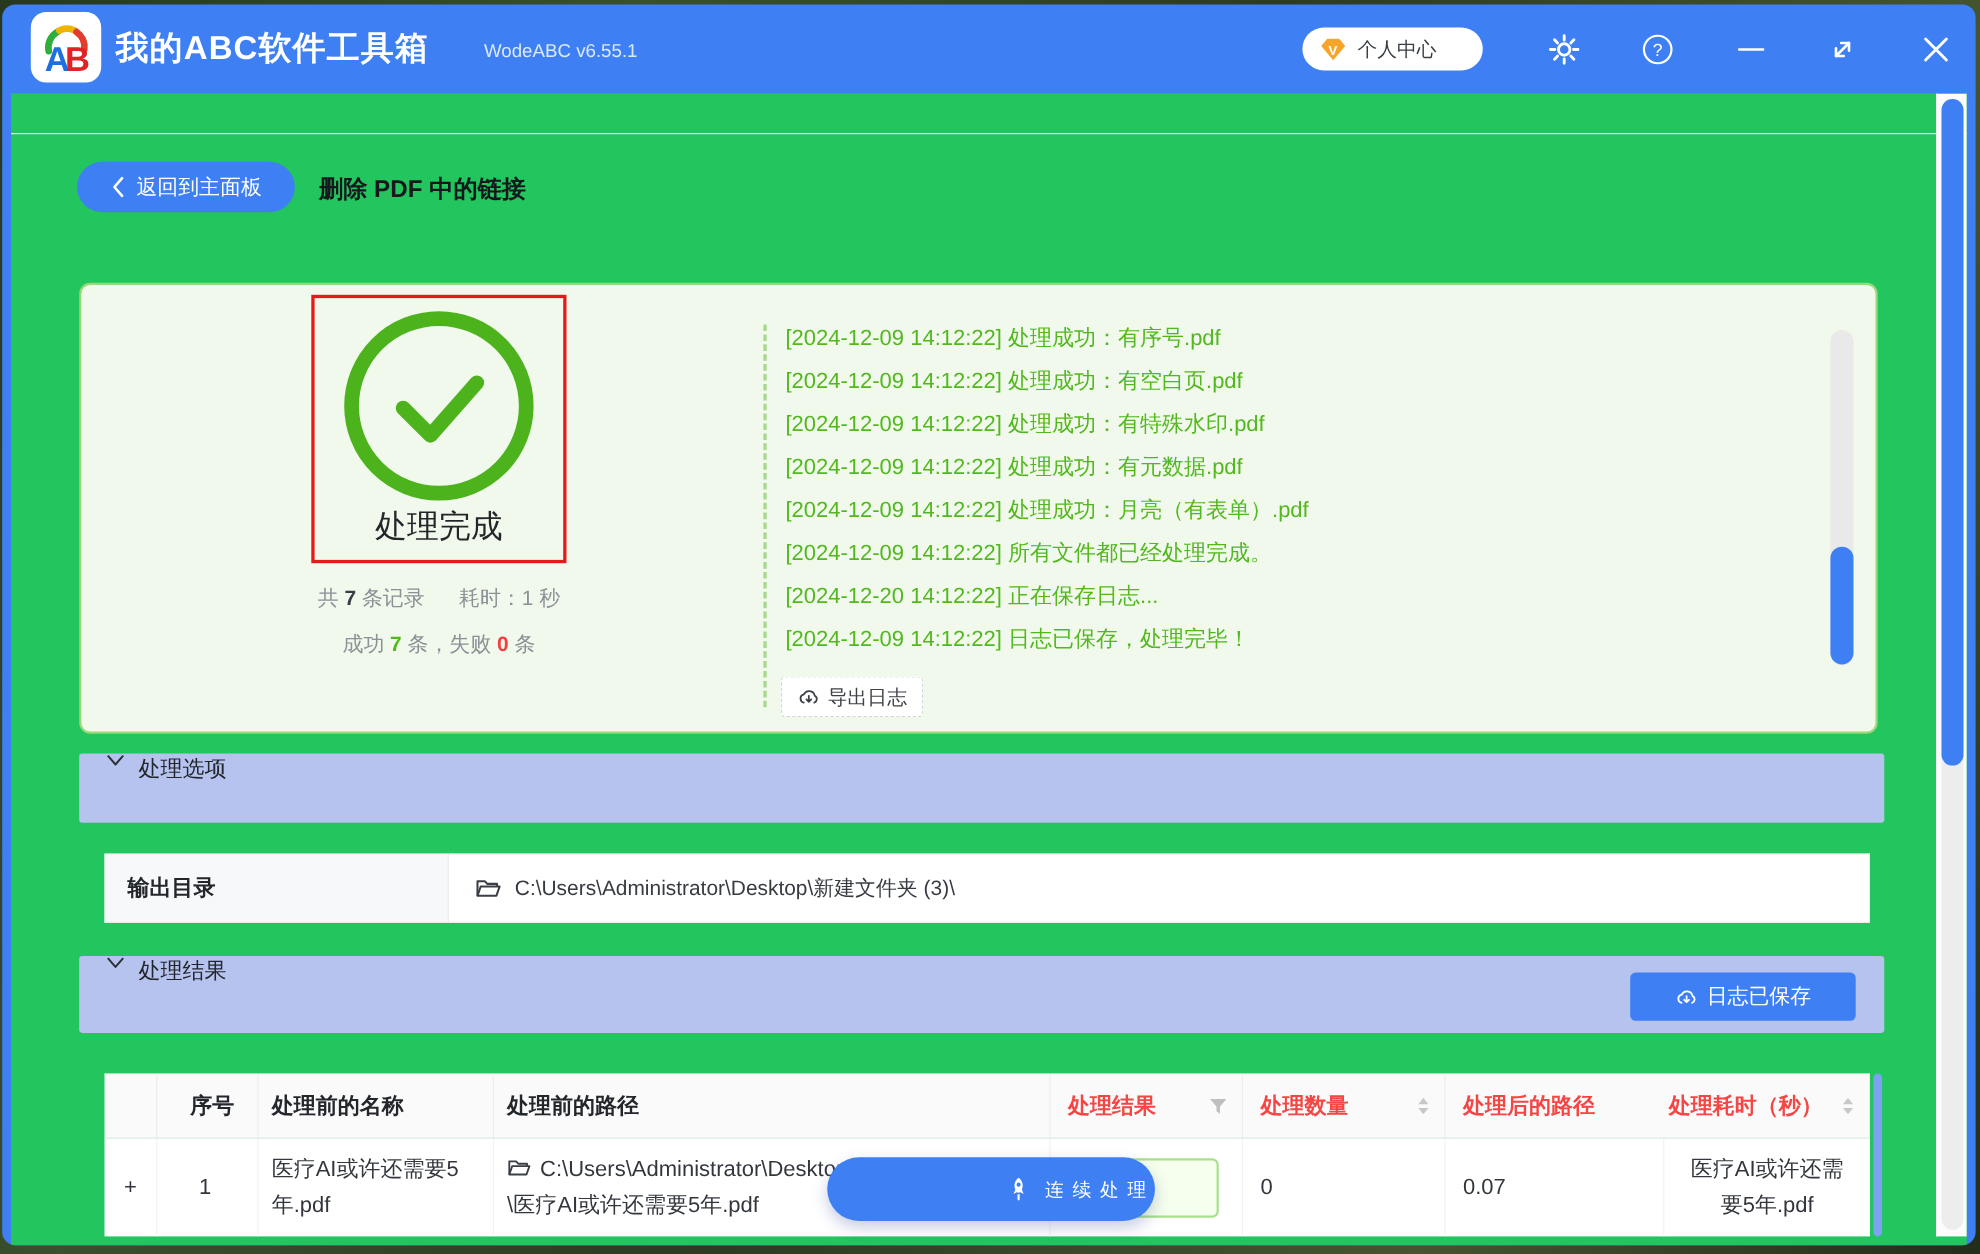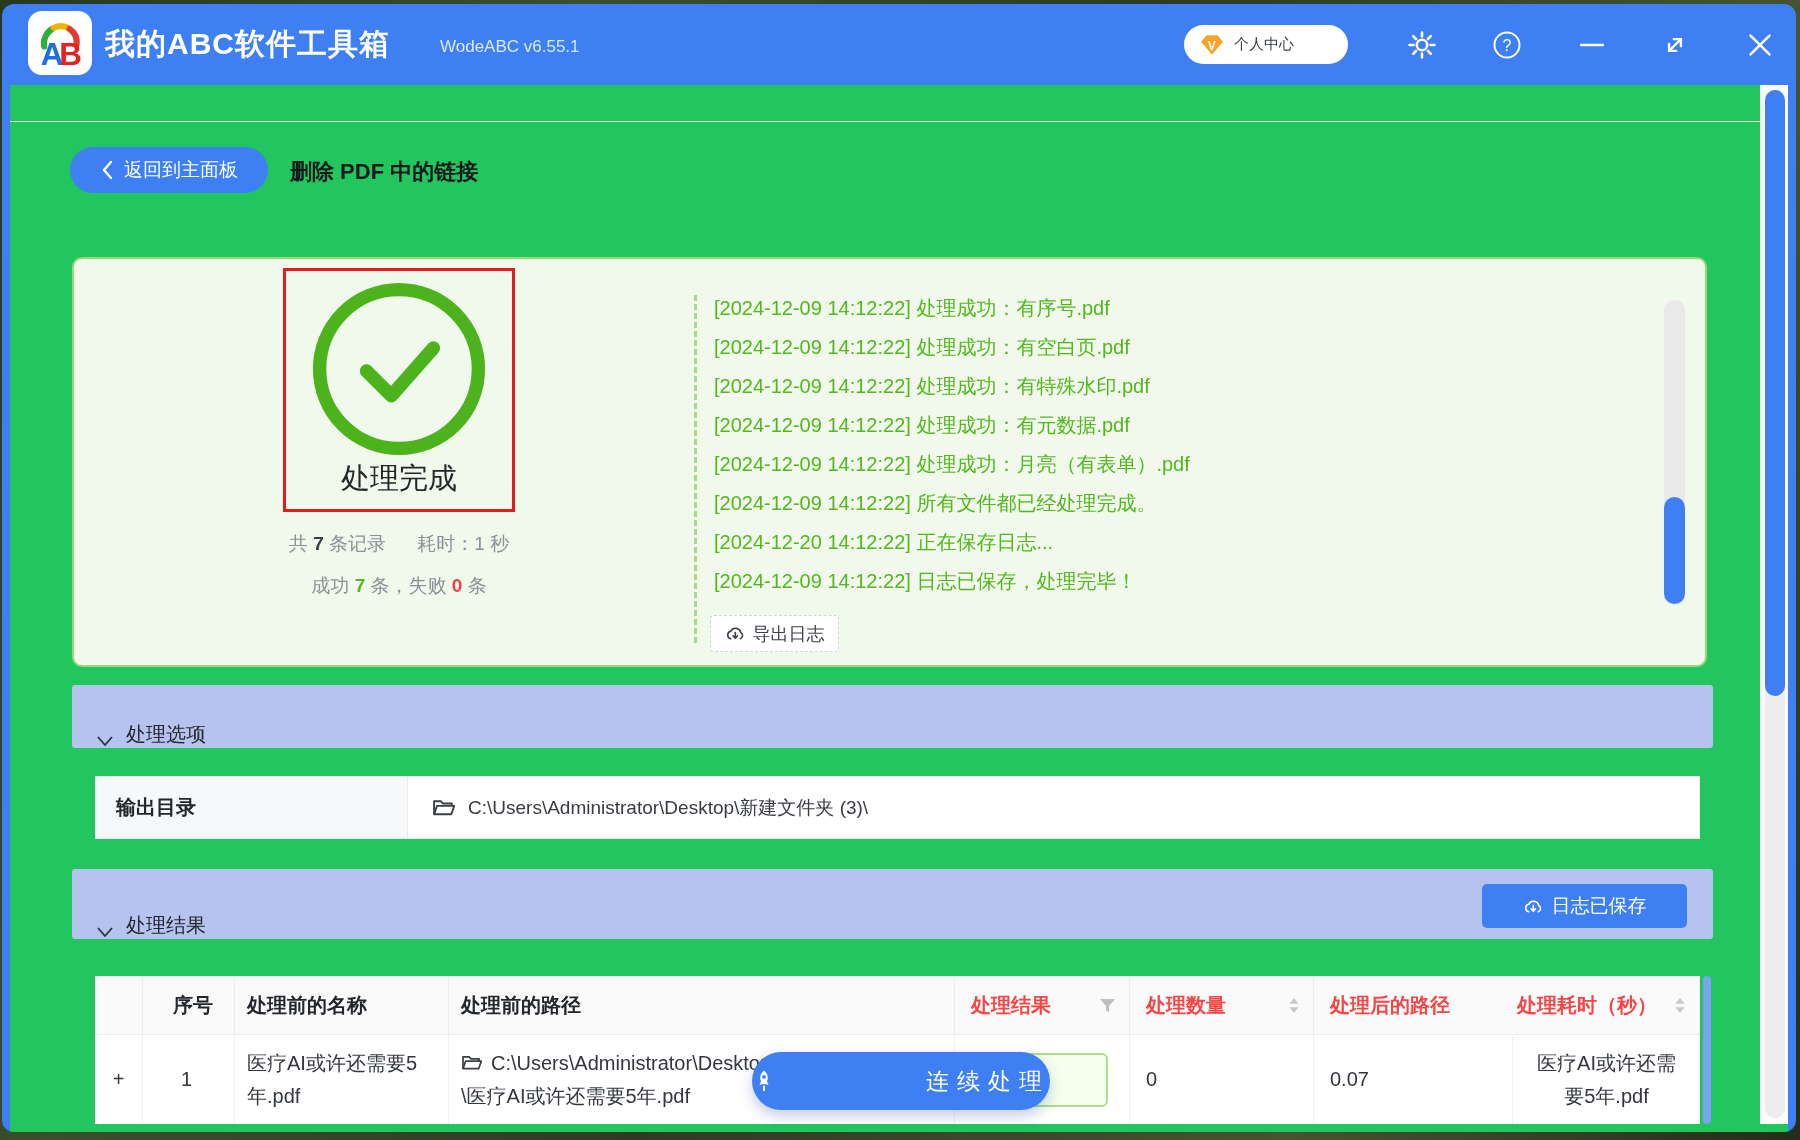--- a/index.html
+++ b/index.html
@@ -12,21 +12,21 @@
   .window { position:absolute; left:2px; top:4px; width:1794px; height:1128px;
     background:#3e80f3; border-radius:12px; overflow:hidden; }
 
   
   .logo { left:26px; top:7px; width:64px; height:64px; background:#fff; border-radius:14px;
     display:flex; align-items:center; justify-content:center; }
   .app-title { left:103px; top:20px; color:#fff; font-size:30px; font-weight:bold; letter-spacing:1px; }
   .app-version { left:438px; top:33px; color:rgba(255,255,255,.82); font-size:17px; }
   .user-pill { left:1182px; top:21px; width:164px; height:39px; background:#fff; border-radius:20px;
     display:flex; align-items:center; padding-left:16px; gap:10px; cursor:pointer; }
-  .user-pill span { font-size:15px; color:#3a3f45; }
+  .user-pill span { font-size:18px; color:#3a3f45; }
   .tb-btn { top:22px; width:38px; height:38px; display:flex; align-items:center; justify-content:center; cursor:pointer; }
 
   
   .content { left:8px; top:81px; width:1778px; height:1117px; background:#22c55e;
     border-radius:0 0 8px 8px; overflow:hidden; }
   .hairline { left:0; top:36px; width:1778px; height:1px; background:#eef0f3; }
 
   .back-btn { left:60px; top:62px; width:198px; height:46px; background:#3e80f3; border-radius:23px;
     display:flex; align-items:center; justify-content:center; gap:10px; color:#fff; font-size:19px; cursor:pointer; }
   .page-title { left:280px; top:72px; font-size:22px; font-weight:bold; color:#15181c; }
@@ -43,21 +43,21 @@
   .logs { left:640px; top:30px; width:930px; }
   .log-line { font-size:20px; line-height:39px; color:#52b81d; white-space:nowrap; }
   .export-log { left:636px; top:356px; width:129px; height:37px; background:#fff;
     border:1.5px dashed #d4d4d4; border-radius:4px; display:flex; align-items:center; justify-content:center;
     gap:8px; font-size:18px; color:#3d4147; cursor:pointer; }
   .inner-track { left:1590px; top:41px; width:21px; height:305px; background:#e9e9e9; border-radius:11px; }
   .inner-thumb { left:1590px; top:238px; width:21px; height:107px; background:#3e80f3; border-radius:11px; cursor:pointer; }
 
   
   .sec-bar { left:62px; width:1641px; background:#b6c3ee; border-radius:3px;
-    display:flex; align-items:flex-end; padding-left:24px; gap:12px; cursor:pointer; }
+    display:flex; align-items:flex-start; padding-left:24px; gap:12px; cursor:pointer; }
   .sec-bar .lbl { font-size:20px; color:#23262c; font-weight:500; }
   .bar-options { top:600px; height:63px; }
   .bar-results { top:784px; height:70px; }
 
   
   .opt-label-cell { left:85px; top:691px; width:313px; height:63px; background:#f7f8fa;
     border:1px solid #e9ebee; display:flex; align-items:center; padding-left:20px;
     font-size:20px; font-weight:bold; color:#23262b; }
   .opt-value-cell { left:398px; top:691px; width:1292px; height:63px; background:#fff;
     border:1px solid #e9ebee; border-left:none; display:flex; align-items:center; padding-left:24px;
@@ -78,22 +78,22 @@
   .w0{width:48px;} .w1{width:92px;} .w2{width:214px;} .w3{width:506px;}
   .w4{width:175px;} .w5{width:184px;} .w6{width:199px;} .w7{width:187px;}
   .funnel { position:absolute; right:14px; } .sorter { position:absolute; right:14px; }
   .cell-pad30{ padding-left:30px; } .cell-pad12{ padding-left:12px; } .cell-pad16{ padding-left:16px; } .cell-pad38{ padding-left:38px; }
   .wrapbox { width:190px; line-height:33px; word-break:break-all; }
   .pathbox { line-height:33px; padding-left:12px; }
   .afterbox { width:150px; margin:0 auto; line-height:33px; word-break:break-all; text-align:center; }
   .result-tag { left:965px; top:968px; width:133px; height:54px; background:#f6ffed;
     border:2px solid #a8e08a; border-radius:6px; z-index:2; }
   .continue-btn { left:742px; top:967px; width:298px; height:58px; background:#3e80f3; border-radius:29px;
-    z-index:3; display:flex; align-items:center; justify-content:space-between; gap:12px; color:#fff;
-    font-size:23px; letter-spacing:8px; box-shadow:0 6px 14px rgba(30,60,140,.25); cursor:pointer; }
+    z-index:3; display:flex; align-items:center; justify-content:flex-end; gap:12px; color:#fff;
+    font-size:17px; letter-spacing:8px; box-shadow:0 6px 14px rgba(30,60,140,.25); cursor:pointer; }
   .table-scroll { left:1693px; top:891px; width:8px; height:148px; background:#7ea2f2; border-radius:4px; cursor:pointer; }
 
   
   .scroll-strip { left:1750px; top:0; width:28px; height:1039px; background:#fcfcfc; border-left:1px solid #f1f1f1; }
   .main-track { position:absolute; left:4px; top:5px; width:20px; height:1028px; background:#ededed; border-radius:10px; }
   .main-thumb { position:absolute; left:4px; top:5px; width:20px; height:606px; background:#3e80f3; border-radius:10px; cursor:pointer; }
 </style>
 </head>
 <body>
 

